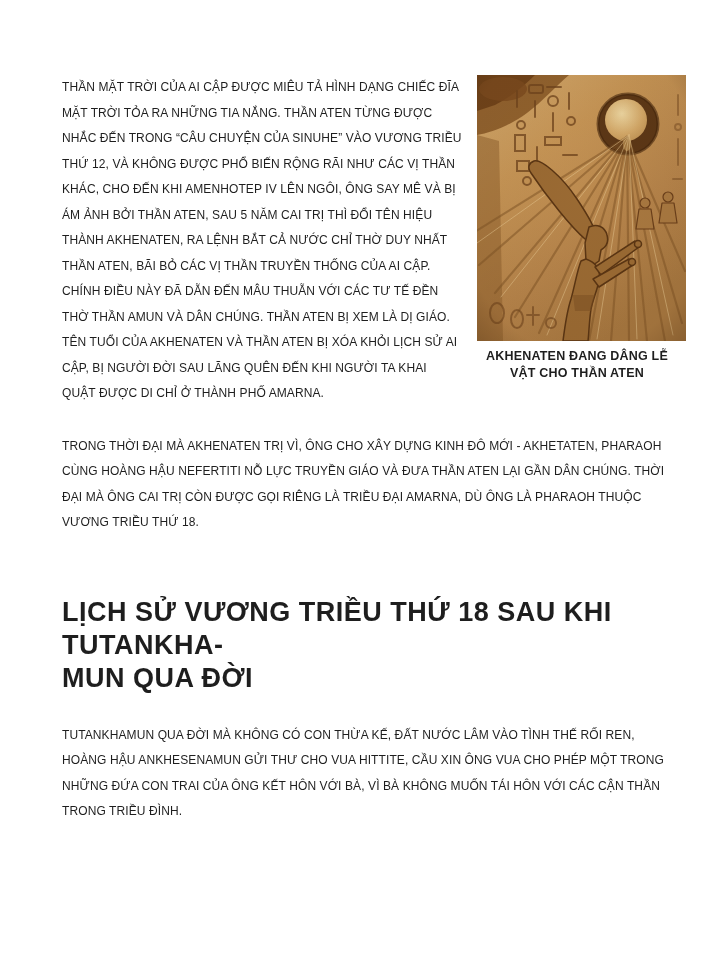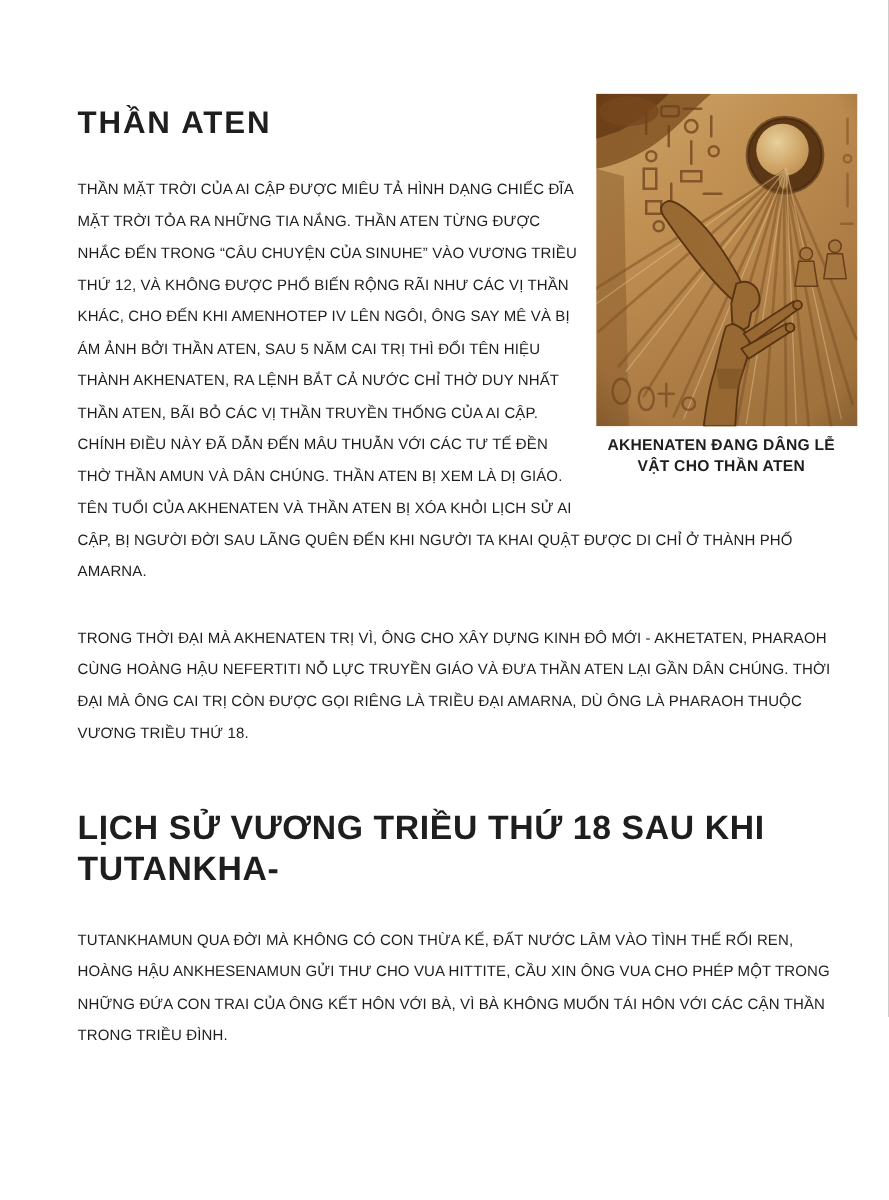--- a/index.html
+++ b/index.html
@@ -49,21 +49,21 @@
   p.body {
     margin: 0 0 27px 0;
     font-size: 12px;
     line-height: 25.5px;
     font-weight: 400;
     letter-spacing: 0.1px;
     text-transform: uppercase;
   }
   h2.section-heading {
     clear: left;
-    margin: 46px 0 28px 0;
+    margin: 60px 0 28px 0;
     font-size: 27px;
     line-height: 33px;
     font-weight: 700;
     letter-spacing: 0.5px;
     text-transform: uppercase;
   }
   h2.section-heading span { display: block; }
 </style>
 </head>
 <body>
@@ -183,26 +183,26 @@
             <path d="M56,232 v18 M50,240 h12"></path>
             <circle cx="74" cy="248" r="5"></circle>
           </g>
 
           <rect width="209" height="266" fill="url(#g-vig)"></rect>
         </svg>
       </div>
       <figcaption>AKHENATEN ĐANG DÂNG LỄ VẬT CHO THẦN ATEN</figcaption>
     </figure>
 
-    <h1 class="title">THẦN ATEN</h1>
 
     <p class="body">THẦN MẶT TRỜI CỦA AI CẬP ĐƯỢC MIÊU TẢ HÌNH DẠNG CHIẾC ĐĨA MẶT TRỜI TỎA RA NHỮNG TIA NẮNG. THẦN ATEN TỪNG ĐƯỢC NHẮC ĐẾN TRONG “CÂU CHUYỆN CỦA SINUHE” VÀO VƯƠNG TRIỀU THỨ 12, VÀ KHÔNG ĐƯỢC PHỔ BIẾN RỘNG RÃI NHƯ CÁC VỊ THẦN KHÁC, CHO ĐẾN KHI AMENHOTEP IV LÊN NGÔI, ÔNG SAY MÊ VÀ BỊ ÁM ẢNH BỞI THẦN ATEN, SAU 5 NĂM CAI TRỊ THÌ ĐỔI TÊN HIỆU THÀNH AKHENATEN, RA LỆNH BẮT CẢ NƯỚC CHỈ THỜ DUY NHẤT THẦN ATEN, BÃI BỎ CÁC VỊ THẦN TRUYỀN THỐNG CỦA AI CẬP. CHÍNH ĐIỀU NÀY ĐÃ DẪN ĐẾN MÂU THUẪN VỚI CÁC TƯ TẾ ĐỀN THỜ THẦN AMUN VÀ DÂN CHÚNG. THẦN ATEN BỊ XEM LÀ DỊ GIÁO. TÊN TUỔI CỦA AKHENATEN VÀ THẦN ATEN BỊ XÓA KHỎI LỊCH SỬ AI CẬP, BỊ NGƯỜI ĐỜI SAU LÃNG QUÊN ĐẾN KHI NGƯỜI TA KHAI QUẬT ĐƯỢC DI CHỈ Ở THÀNH PHỐ AMARNA.</p>
 
     <p class="body">TRONG THỜI ĐẠI MÀ AKHENATEN TRỊ VÌ, ÔNG CHO XÂY DỰNG KINH ĐÔ MỚI - AKHETATEN, PHARAOH CÙNG HOÀNG HẬU NEFERTITI NỖ LỰC TRUYỀN GIÁO VÀ ĐƯA THẦN ATEN LẠI GẦN DÂN CHÚNG. THỜI ĐẠI MÀ ÔNG CAI TRỊ CÒN ĐƯỢC GỌI RIÊNG LÀ TRIỀU ĐẠI AMARNA, DÙ ÔNG LÀ PHARAOH THUỘC VƯƠNG TRIỀU THỨ 18.</p>
 
     <h2 class="section-heading">
       <span>LỊCH SỬ VƯƠNG TRIỀU THỨ 18 SAU KHI TUTANKHA-</span>
+      <span>MUN QUA ĐỜI</span>
     </h2>
 
     <p class="body">TUTANKHAMUN QUA ĐỜI MÀ KHÔNG CÓ CON THỪA KẾ, ĐẤT NƯỚC LÂM VÀO TÌNH THẾ RỐI REN, HOÀNG HẬU ANKHESENAMUN GỬI THƯ CHO VUA HITTITE, CẦU XIN ÔNG VUA CHO PHÉP MỘT TRONG NHỮNG ĐỨA CON TRAI CỦA ÔNG KẾT HÔN VỚI BÀ, VÌ BÀ KHÔNG MUỐN TÁI HÔN VỚI CÁC CẬN THẦN TRONG TRIỀU ĐÌNH.</p>
 
   </article>
 </div>
 
 </body></html>

